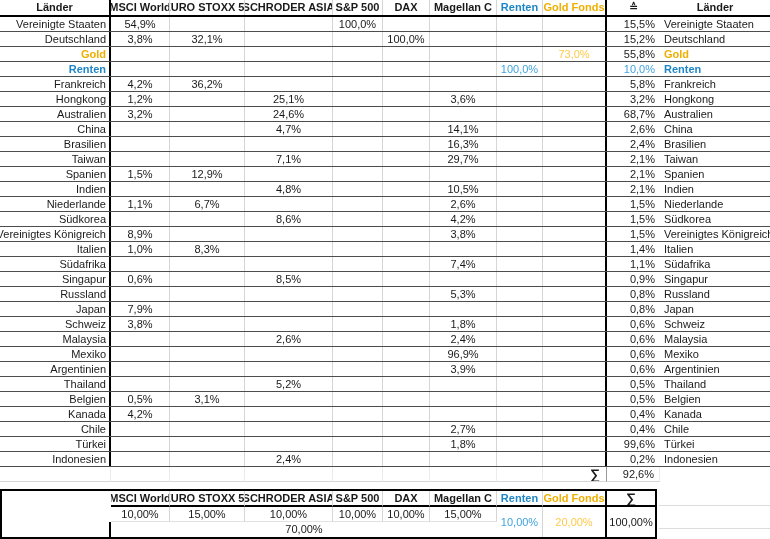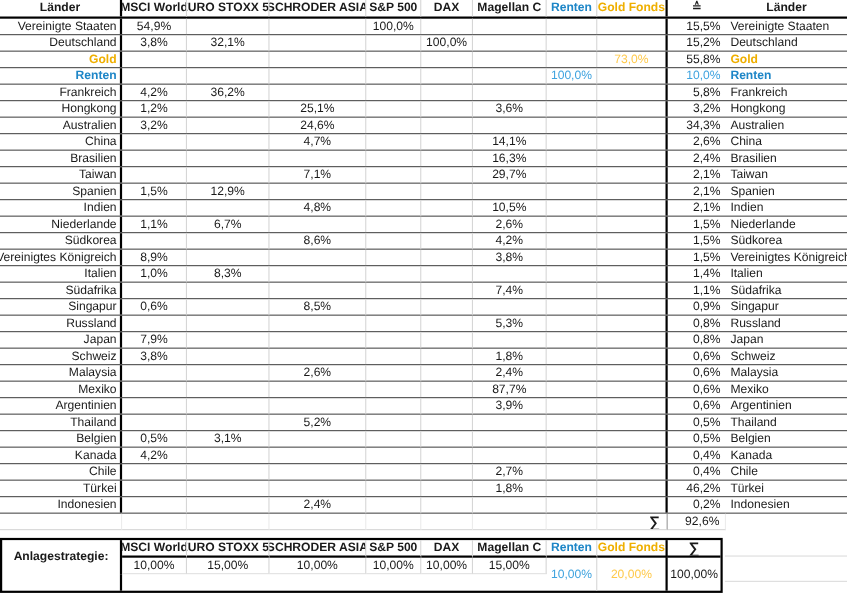--- a/index.html
+++ b/index.html
@@ -156,21 +156,21 @@
         <div class="cols trow">
           <div class="cell c0">Australien</div>
           <div class="cell c1">3,2%</div>
           <div class="cell c2"></div>
           <div class="cell c3">24,6%</div>
           <div class="cell c4"></div>
           <div class="cell c5"></div>
           <div class="cell c6"></div>
           <div class="cell c7"></div>
           <div class="cell c8"></div>
-          <div class="cell c9">34,3%</div>
+          <div class="cell c9">68,7%</div>
           <div class="cell c10">Australien</div>
         </div>
         <div class="cols trow">
           <div class="cell c0">China</div>
           <div class="cell c1"></div>
           <div class="cell c2"></div>
           <div class="cell c3">4,7%</div>
           <div class="cell c4"></div>
           <div class="cell c5"></div>
           <div class="cell c6">14,1%</div>
@@ -361,21 +361,21 @@
           <div class="cell c9">0,6%</div>
           <div class="cell c10">Malaysia</div>
         </div>
         <div class="cols trow">
           <div class="cell c0">Mexiko</div>
           <div class="cell c1"></div>
           <div class="cell c2"></div>
           <div class="cell c3"></div>
           <div class="cell c4"></div>
           <div class="cell c5"></div>
-          <div class="cell c6">87,7%</div>
+          <div class="cell c6">96,9%</div>
           <div class="cell c7"></div>
           <div class="cell c8"></div>
           <div class="cell c9">0,6%</div>
           <div class="cell c10">Mexiko</div>
         </div>
         <div class="cols trow">
           <div class="cell c0">Argentinien</div>
           <div class="cell c1"></div>
           <div class="cell c2"></div>
           <div class="cell c3"></div>
@@ -442,21 +442,21 @@
         <div class="cols trow">
           <div class="cell c0">Türkei</div>
           <div class="cell c1"></div>
           <div class="cell c2"></div>
           <div class="cell c3"></div>
           <div class="cell c4"></div>
           <div class="cell c5"></div>
           <div class="cell c6">1,8%</div>
           <div class="cell c7"></div>
           <div class="cell c8"></div>
-          <div class="cell c9">46,2%</div>
+          <div class="cell c9">99,6%</div>
           <div class="cell c10">Türkei</div>
         </div>
         <div class="cols trow">
           <div class="cell c0">Indonesien</div>
           <div class="cell c1"></div>
           <div class="cell c2"></div>
           <div class="cell c3">2,4%</div>
           <div class="cell c4"></div>
           <div class="cell c5"></div>
           <div class="cell c6"></div>
@@ -476,21 +476,20 @@
       <div class="cell c5"></div>
       <div class="cell c6"></div>
       <div class="cell c7"></div>
       <div class="cell c8">∑</div>
       <div class="cell c9">92,6%</div>
       <div class="cell c10"></div>
     </div>
   </div>
 
   <div id="strategy">
-    <div class="cell b-label">Anlagestrategie:</div>
     <div class="cell b-empty"></div>
 
     <div class="cell b-head b-vlight" style="grid-column:2;grid-row:1">MSCI World</div>
     <div class="cell b-head b-vlight" style="grid-column:3;grid-row:1">EURO STOXX 50</div>
     <div class="cell b-head b-vlight" style="grid-column:4;grid-row:1">SCHRODER ASIA</div>
     <div class="cell b-head b-vlight" style="grid-column:5;grid-row:1">S&amp;P 500</div>
     <div class="cell b-head b-vlight" style="grid-column:6;grid-row:1">DAX</div>
     <div class="cell b-head b-vlight" style="grid-column:7;grid-row:1">Magellan C</div>
     <div class="cell b-head b-vlight" style="grid-column:8;grid-row:1;color:var(--blue)">Renten</div>
     <div class="cell b-head b-vheavy" style="grid-column:9;grid-row:1;color:var(--gold)">Gold Fonds</div>
@@ -500,17 +499,18 @@
     <div class="cell b-val b-vlight" style="grid-column:3;grid-row:2">15,00%</div>
     <div class="cell b-val b-vlight" style="grid-column:4;grid-row:2">10,00%</div>
     <div class="cell b-val b-vlight" style="grid-column:5;grid-row:2">10,00%</div>
     <div class="cell b-val b-vlight" style="grid-column:6;grid-row:2">10,00%</div>
     <div class="cell b-val b-vlight" style="grid-column:7;grid-row:2">15,00%</div>
 
     <div class="cell b-renten b-vlight" style="grid-column:8;grid-row:2/4">10,00%</div>
     <div class="cell b-goldf b-vheavy" style="grid-column:9;grid-row:2/4">20,00%</div>
     <div class="cell" style="grid-column:10;grid-row:2/4">100,00%</div>
 
+    <div class="cell" style="grid-column:2/8;grid-row:3">70,00%</div>
   </div>
 
   <div class="faint" style="left:659px;top:505px;width:111px"></div>
   <div class="faint" style="left:659px;top:528px;width:111px"></div>
 </div>
 
 </body></html>

